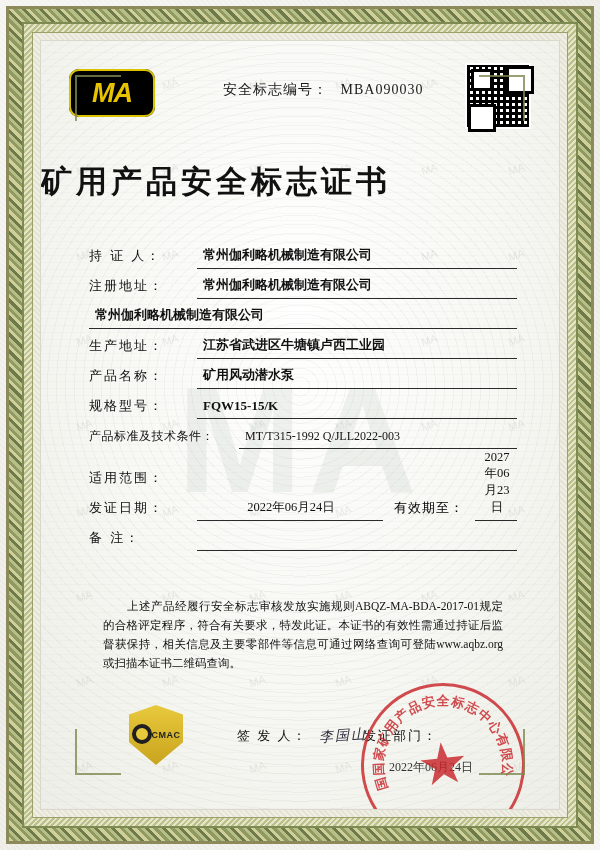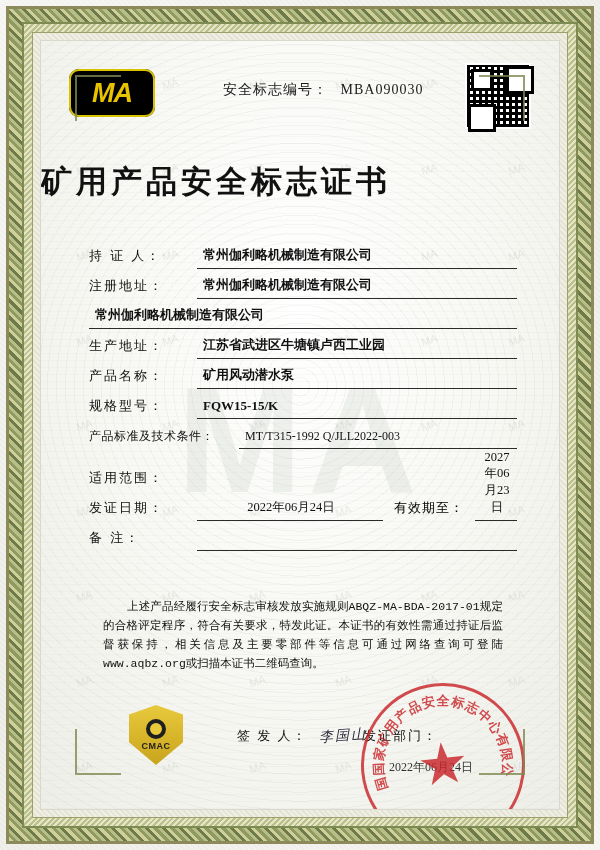--- a/index.html
+++ b/index.html
@@ -176,36 +176,36 @@
   .row.tall{height:42px;}
   .row.tall .val{font-size:11.5px;font-weight:normal;}
   .row.remark .val{border-bottom:1px solid #2b2b2b;}
 
   
   .statement{
     position:absolute;left:62px;right:56px;top:556px;
     font-size:11.5px;line-height:19px;
     color:#111;
     text-align:justify;
-    font-family:Liberation Mono, monospace;
+    font-family:Liberation Serif, serif;
   }
   .statement p{margin:0;text-indent:24px;}
 
   
   .footer{
     position:absolute;left:0;right:0;top:660px;height:110px;
   }
   .cmac-badge{
     position:absolute;left:88px;top:4px;width:54px;height:60px;
   }
   .cmac-shield{
     width:54px;height:60px;
     background:linear-gradient(180deg,#e8c93c,#c9a41d);
     clip-path:polygon(50% 0%,100% 16%,100% 62%,50% 100%,0% 62%,0% 16%);
-    display:flex;flex-direction:column;align-items:center;justify-content:center;
+    display:flex;align-items:center;justify-content:center;
     color:#2b2b2b;
   }
   .cmac-gear{
     width:20px;height:20px;border-radius:50%;
     border:4px solid #1f1f1f;box-sizing:border-box;
     margin-bottom:2px;
     background:#e8c93c;
   }
   .cmac-text{
     font-family:"Liberation Sans",sans-serif;

